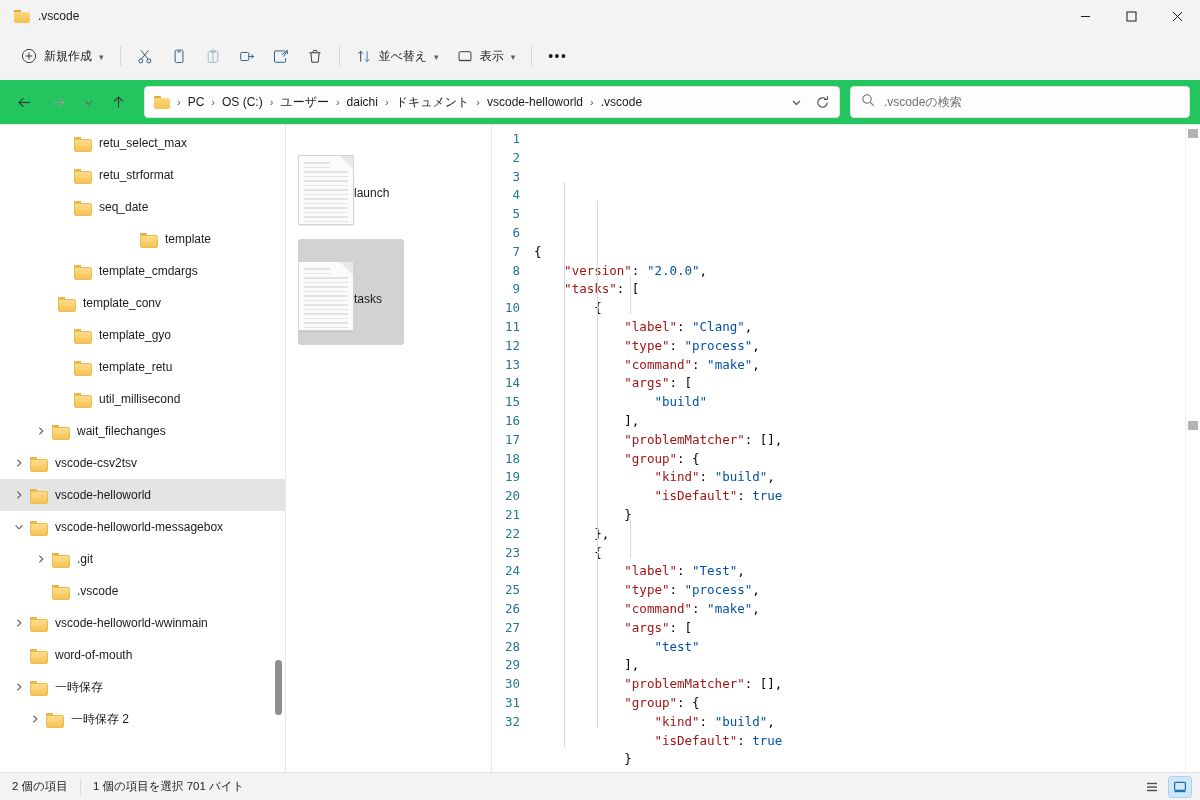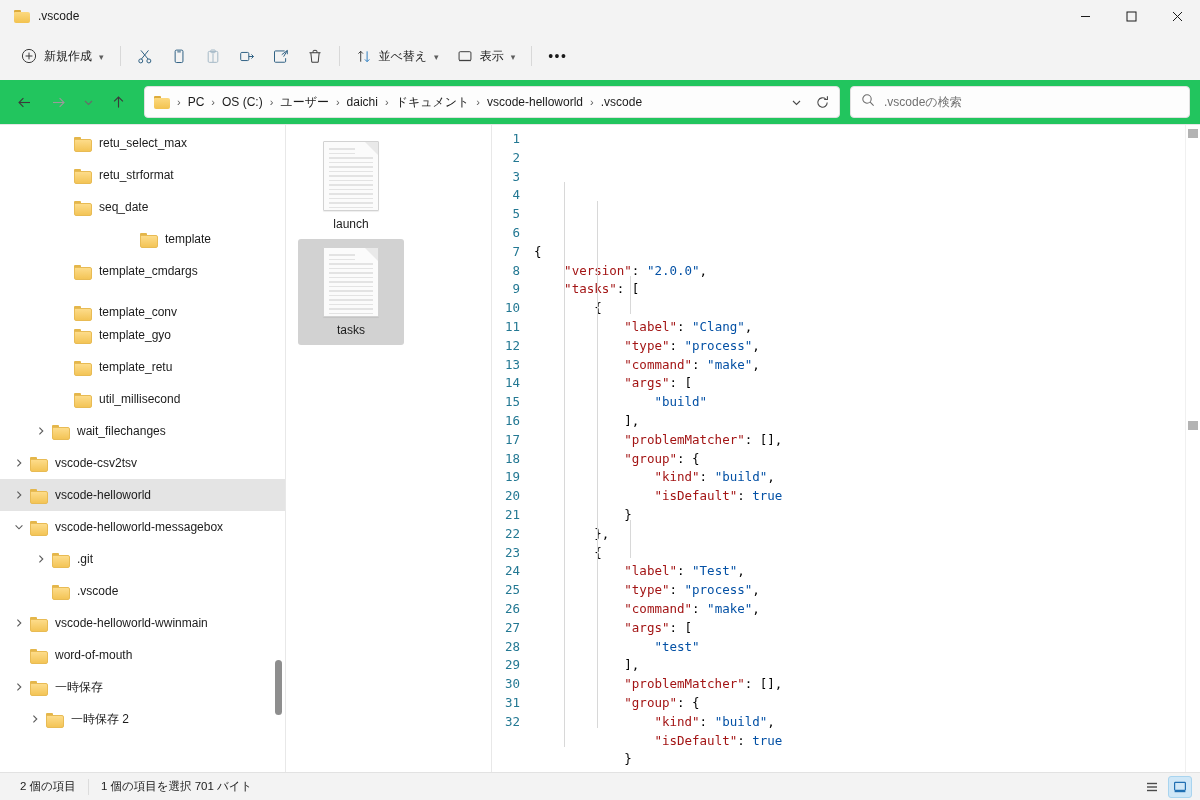--- a/index.html
+++ b/index.html
@@ -152,21 +152,21 @@
   }
 
   
   .filepane {
     width: 206px; flex: 0 0 206px;
     background: #fff; padding: 8px 0 0 12px;
     border-right: 1px solid #e8e8e8;
   }
   .tile {
     width: 106px; height: 106px;
-    display: flex; flex-direction: column; align-items: center; justify-content: flex-start;
+    display: flex; align-items: center; justify-content: flex-start;
     padding-top: 8px; border-radius: 3px;
   }
   .tile.selected { background: #d2d2d2; }
   .doc-ico {
     width: 56px; height: 70px; position: relative;
     background: #fbfbfb;
     border: 1px solid #d2d2d2;
     border-radius: 1px;
     box-shadow: 0 1px 1px rgba(0,0,0,.07);
     overflow: hidden;
@@ -217,21 +217,21 @@
   }
   .vmark {
     position: absolute; right: 2px; width: 10px; height: 9px; background: #9a9a9a; opacity: .75;
   }
 
   
   .statusbar {
     height: 28px; flex: 0 0 28px;
     display: flex; align-items: center;
     background: #f3f3f3; border-top: 1px solid #e2e2e2;
-    padding: 0 8px 0 20px; font-size: 11.5px; color: #1b1b1b;
+    padding: 0 8px 0 12px; font-size: 11.5px; color: #1b1b1b;
   }
   .st-sep { width: 1px; height: 16px; background: #dcdcdc; margin: 0 12px; }
   .st-right { margin-left: auto; display: flex; align-items: center; gap: 4px; }
   .viewbtn {
     width: 24px; height: 22px; display: flex; align-items: center; justify-content: center;
     border-radius: 3px; color: #4a4a4a;
   }
   .viewbtn.active { background: #cfe7f7; border: 1px solid #a8d4ef; }
 </style>
 </head>
@@ -464,21 +464,21 @@
           <div class="tnode" style="padding-left: 52px; justify-content: center;">
             <span class="twist"></span>
             <span class="tfolder"></span>
             <span>template</span>
           </div>
           <div class="tnode" style="padding-left: 52px;">
             <span class="twist"></span>
             <span class="tfolder"></span>
             <span>template_cmdargs</span>
           </div>
-          <div class="tnode" style="padding-left: 52px; align-items: flex-end;">
+          <div class="tnode" style="padding-left: 36px;">
             <span class="twist"></span>
             <span class="tfolder"></span>
             <span>template_conv</span>
           </div>
           <div class="tnode" style="padding-left: 52px;">
             <span class="twist"></span>
             <span class="tfolder"></span>
             <span>template_gyo</span>
           </div>
           <div class="tnode" style="padding-left: 52px;">

